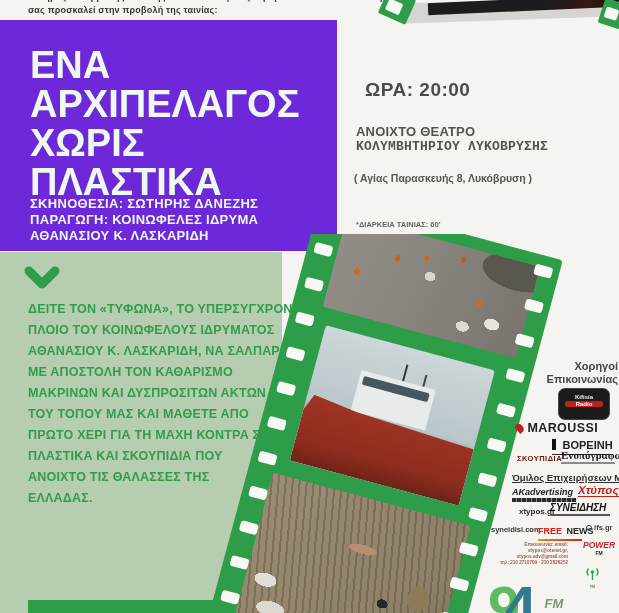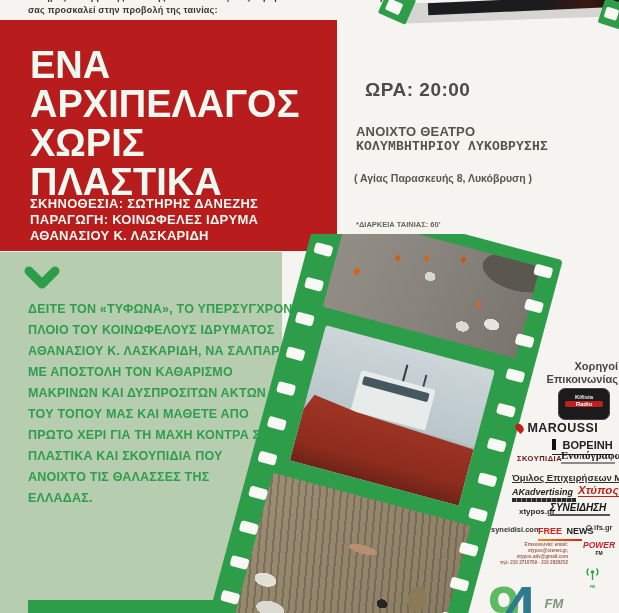--- a/index.html
+++ b/index.html
@@ -3,21 +3,21 @@
 <meta charset="utf-8">
 <style>
   html,body{margin:0;padding:0;}
   #poster{position:relative;width:619px;height:613px;overflow:hidden;
     background:#f6f4f0;font-family:"Liberation Sans",sans-serif;}
   .abs{position:absolute;}
   .nw{white-space:nowrap;}
   
   .banner-line{color:#35352f;font-size:9px;font-weight:700;letter-spacing:.2px;}
   
-  #title-box{left:0;top:20px;width:337px;height:231px;background:#b91c1c;}
+  #title-box{left:0;top:20px;width:337px;height:231px;background:#6d28d9;}
   .title-line{color:#eefaf1;font-weight:700;font-size:38px;line-height:39px;letter-spacing:0;}
   .credit-line{color:#eefaf1;font-weight:700;font-size:13px;line-height:16px;letter-spacing:.3px;}
   
   .ev-big{color:#4b4c48;font-size:19px;font-weight:700;letter-spacing:.5px;line-height:26px;}
   .ev-venue{color:#53544d;font-size:13px;font-weight:700;line-height:15px;letter-spacing:.2px;}
   .ev-addr{color:#56574f;font-size:10.5px;font-weight:700;}
   .ev-dur{color:#63645c;font-size:7.5px;font-weight:700;}
   
   #desc-panel{left:0;top:252px;width:282px;height:361px;background:#b7cdb0;}
   .desc-line{color:#2f9d4e;font-size:12.5px;font-weight:700;line-height:21px;letter-spacing:.2px;white-space:nowrap;}

